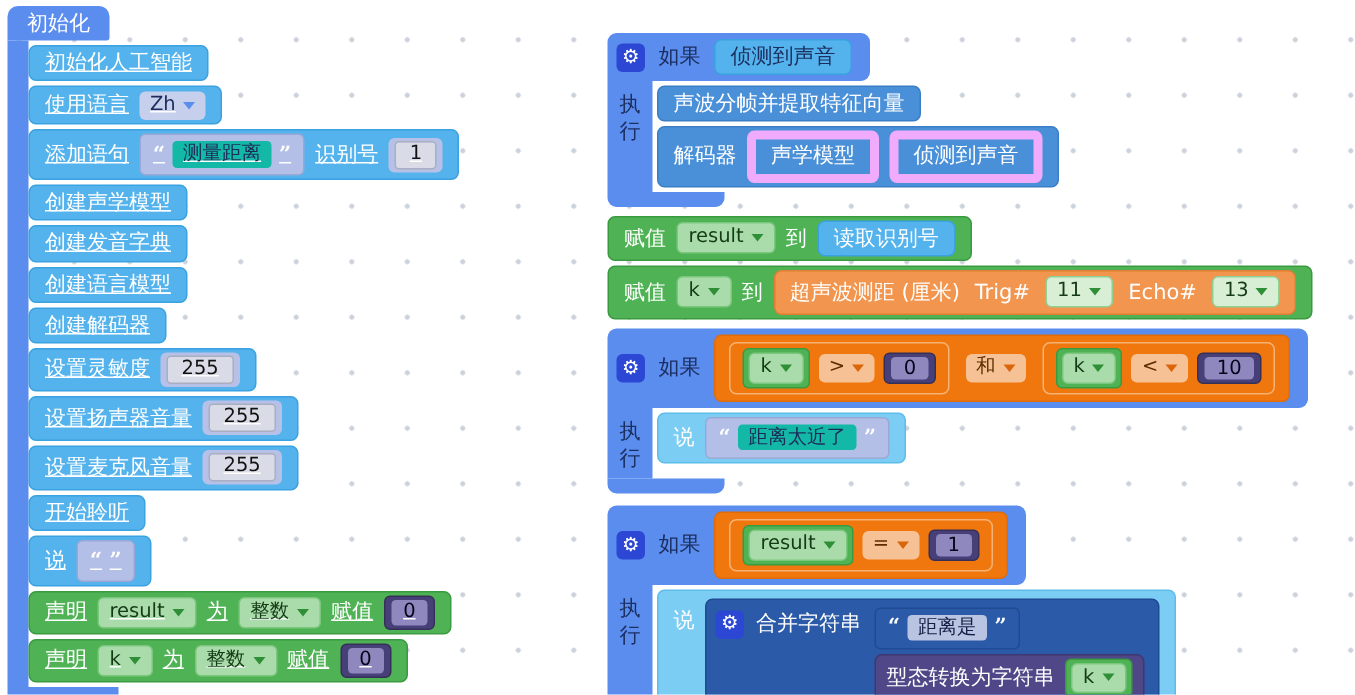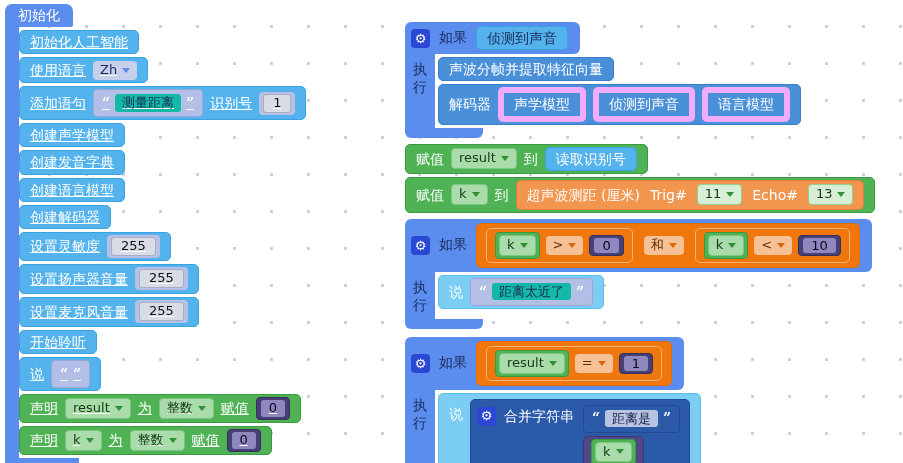--- a/index.html
+++ b/index.html
@@ -224,23 +224,20 @@
             <span>声波分帧并提取特征向量</span>
           </div>
           <div class="blk med" style="min-height:30px">
             <span>解码器</span>
             <span class="blk med-arg">
               <span>声学模型</span>
             </span>
             <span class="blk med-arg">
               <span>侦测到声音</span>
             </span>
-            <span class="blk med-arg">
-              <span>语言模型</span>
-            </span>
           </div>
         </div>
       </div>
       <div class="iffoot"></div>
     </div>
 
     <div class="blk green mt6" style="min-height:26px">
       <span>赋值</span>
       <span class="dd dd-green">
         <span>result</span>
@@ -367,20 +364,21 @@
                 <span class="gear">⚙</span>
                 <span>合并字符串</span>
               </span>
               <span class="concat-args">
                 <span class="str str-navy">
                   <span class="q">“</span>
                   <span class="spill">距离是</span>
                   <span class="q">”</span>
                 </span>
                 <span class="blk purple" style="min-height:26px;padding:2px 7px">
+                  <span>型态转换为字符串</span>
                   <span class="vsock">
                     <span class="dd dd-green">
                       <span>k</span>
                       <i class="tri tri-green"></i>
                     </span>
                   </span>
                 </span>
                 <span class="str str-navy">
                   <span class="q">“</span>
                   <span class="spill">厘米</span>

